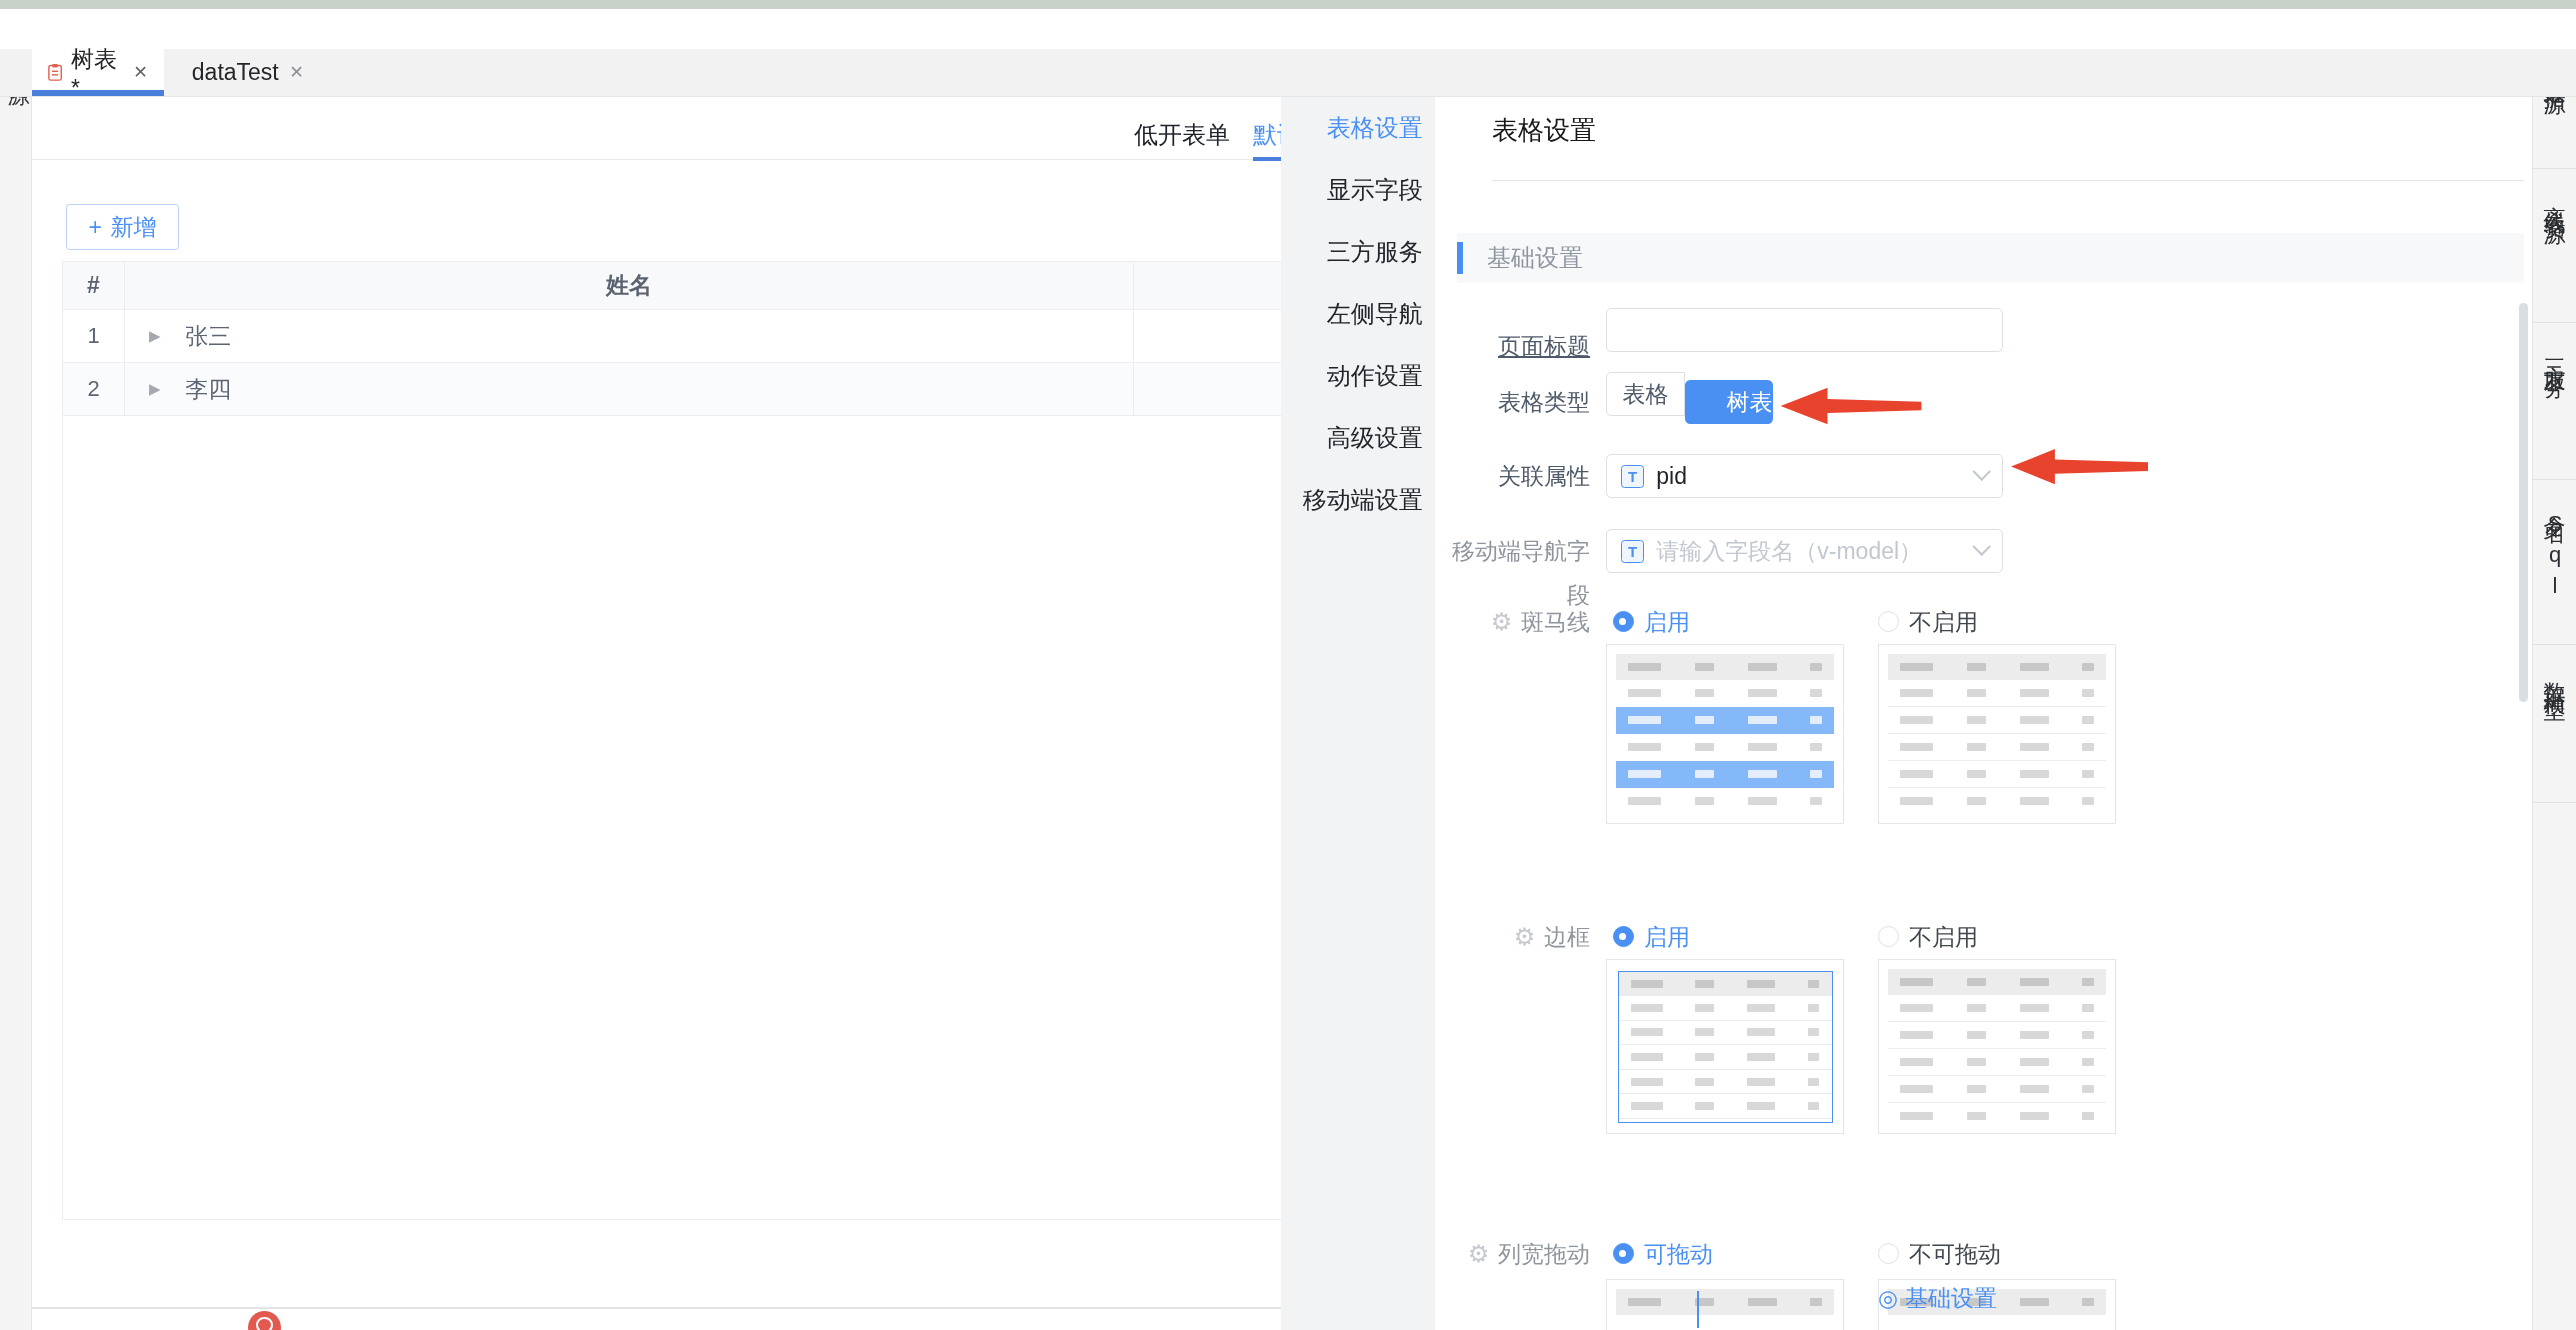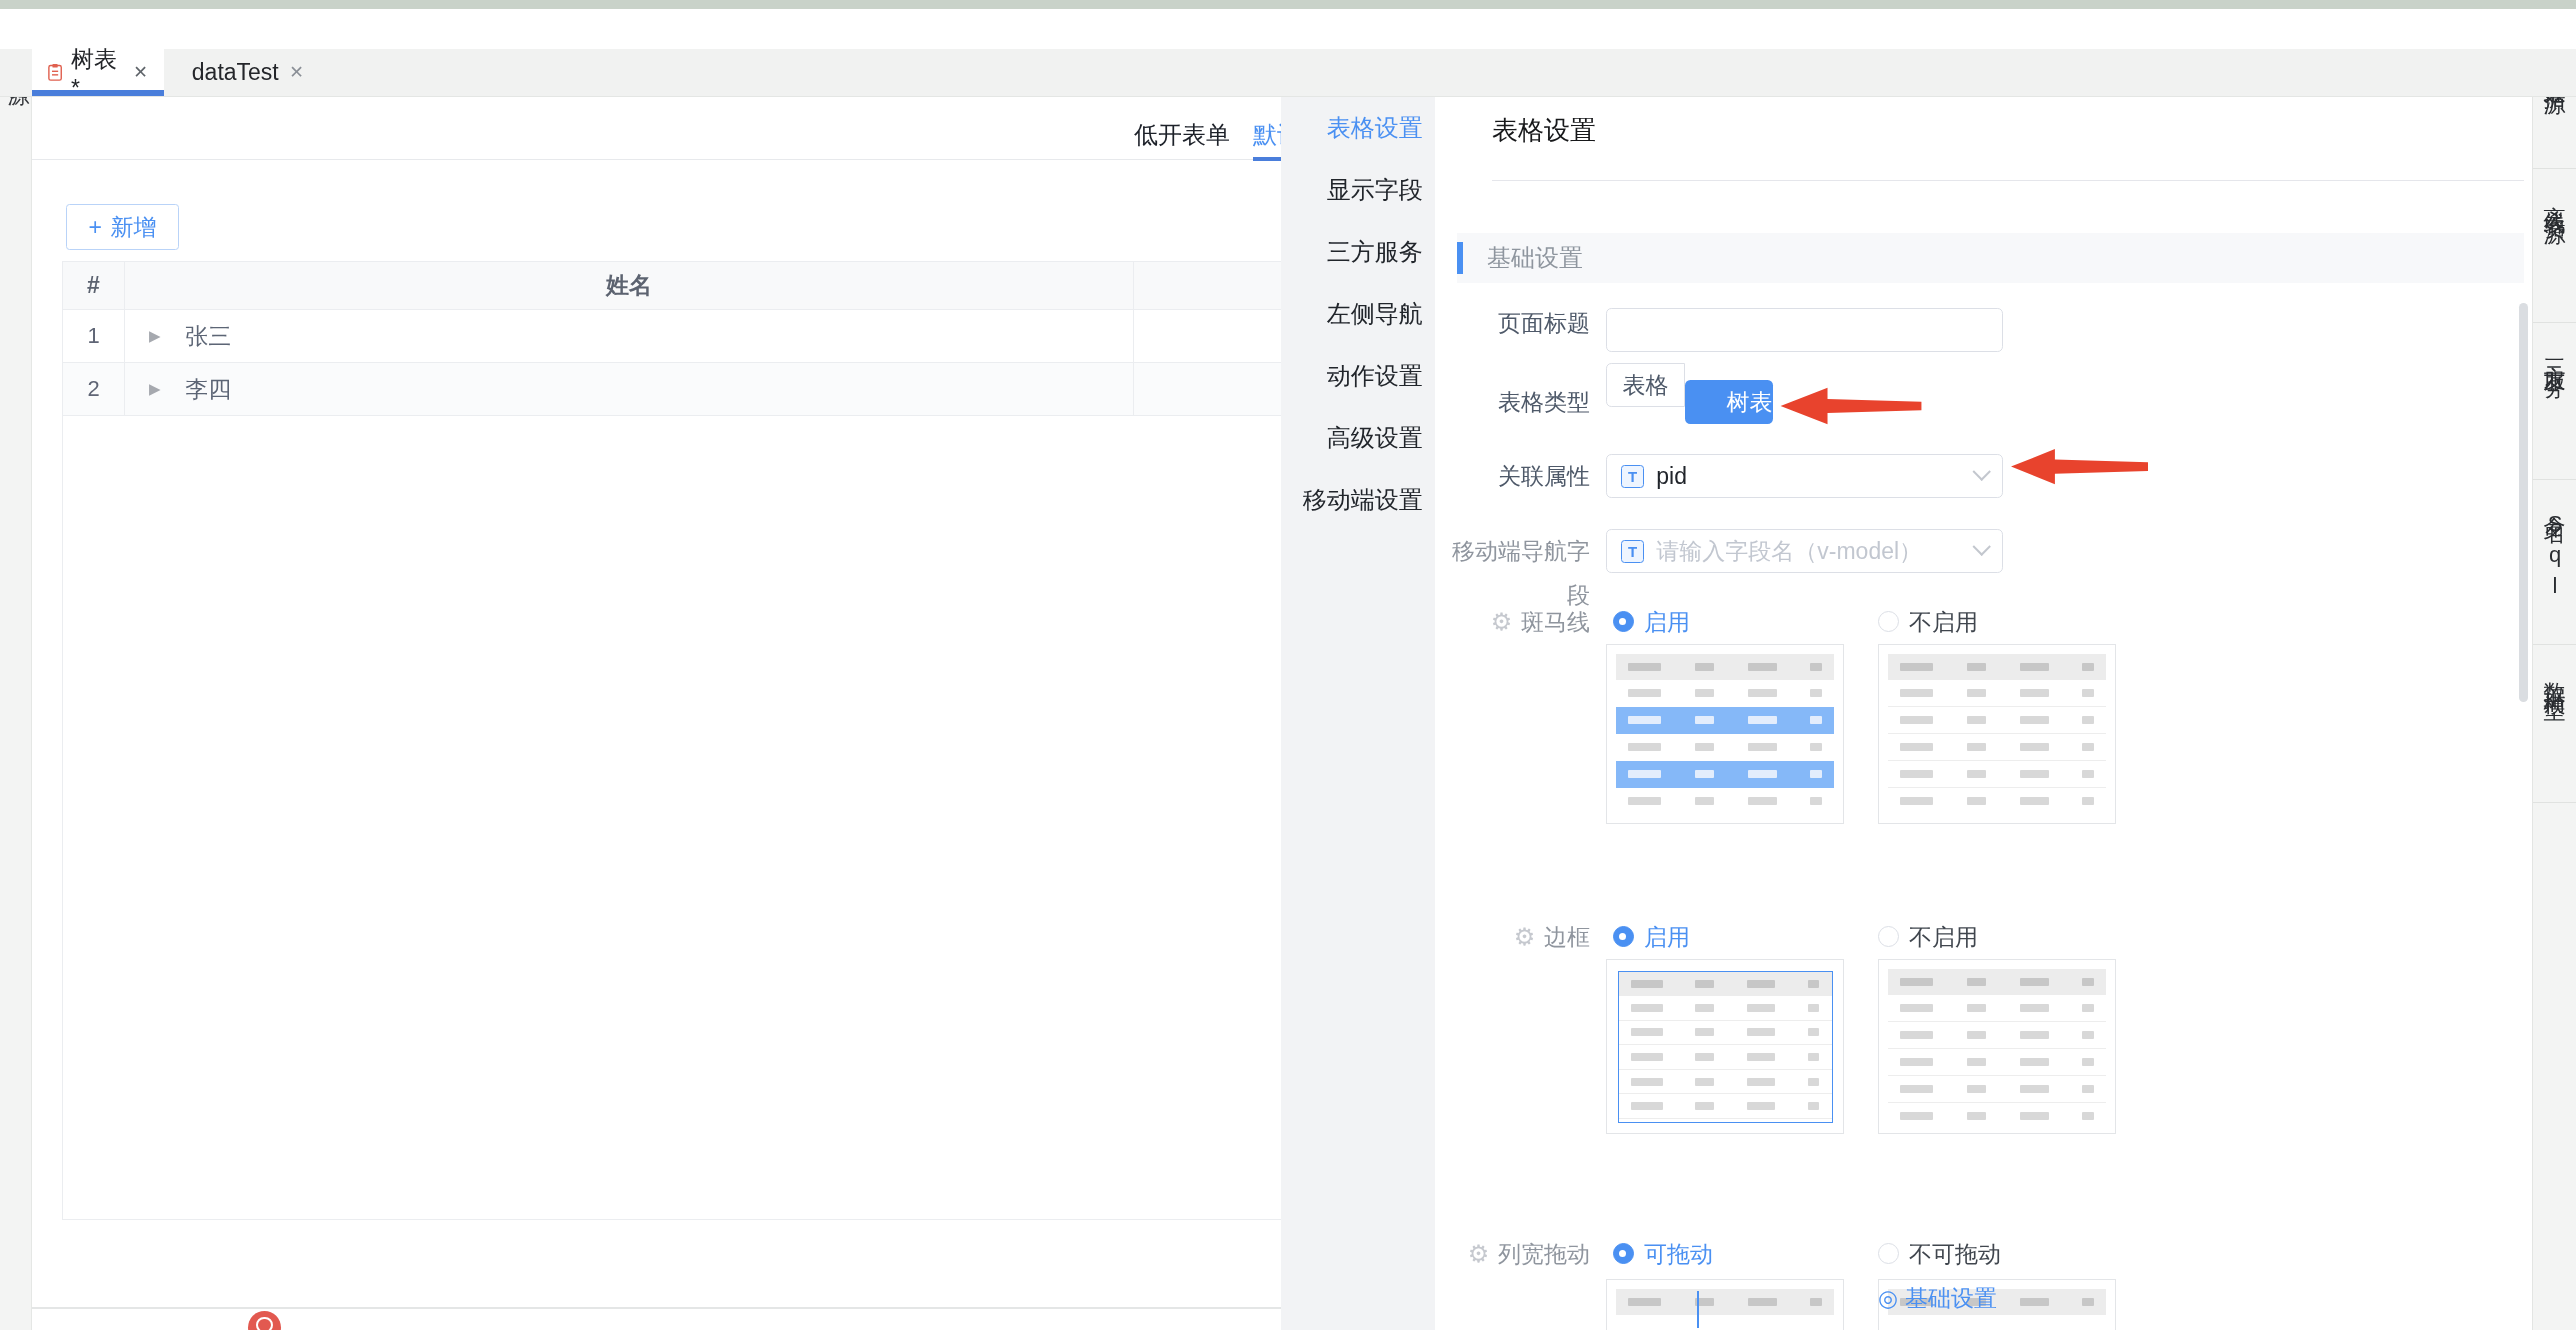--- a/index.html
+++ b/index.html
@@ -178,25 +178,25 @@
 
   <div class="abs panel">
     <div class="abs panel-title">表格设置</div>
     <div class="abs panel-div"></div>
 
     <div class="abs section-bar">
       <div class="bluebar"></div>
       <div class="stext">基础设置</div>
     </div>
 
-    <div class="abs f-label" style="top:204px;">页面标题</div>
+    <div class="abs f-label" style="top:227px;text-decoration:underline;">页面标题</div>
     <input class="abs f-input" style="top: 211px;" value="">
 
     <div class="abs f-label" style="top:283px;">表格类型</div>
-    <div class="abs seg off" style="top:266px;">表格</div>
+    <div class="abs seg off" style="top:275px;">表格</div>
     <div class="abs seg on" style="top:283px;padding-left:41px;">树表</div>
     <svg class="abs arrow" style="left:345px;top:289px;" width="142" height="40" viewBox="0 0 162 46">
       <polygon points="0,23 54,2 54,15 162,18 162,28 54,31 54,44" fill="#e8432d"></polygon>
     </svg>
 
     <div class="abs f-label" style="top:357px;">关联属性</div>
     <div class="abs f-select" style="top:357px;">
       <span class="t-ico">T</span>
       <span class="sel-val">pid</span>
       <span class="sel-chev"></span>

